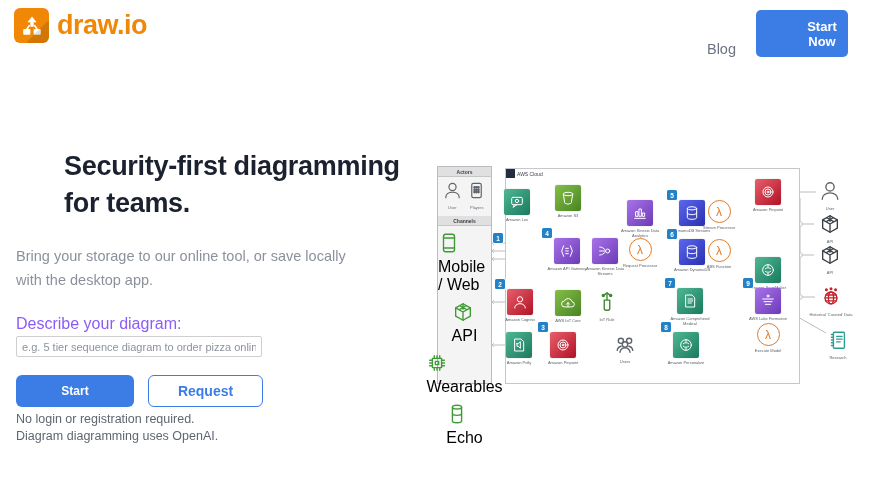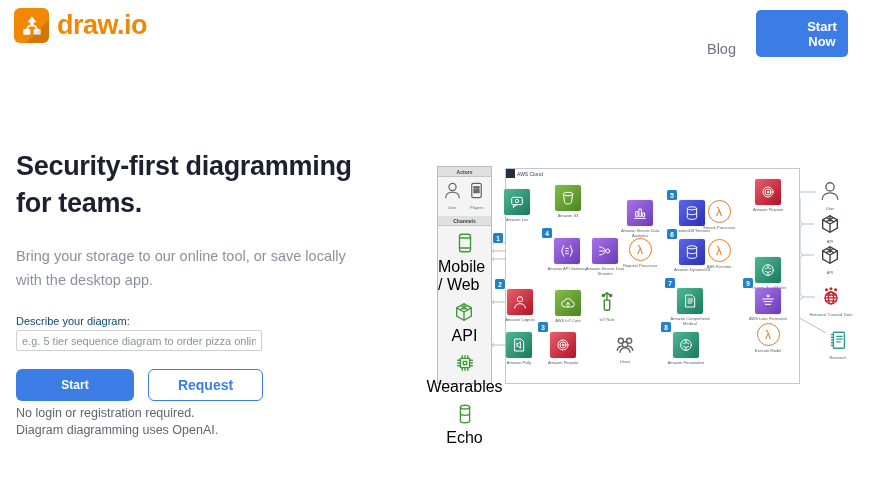--- a/index.html
+++ b/index.html
@@ -15,23 +15,23 @@
     background:rgba(0,0,0,.12); transform:rotate(45deg); }
   .logo-text { color:#F08705; font-size:27px; font-weight:700; letter-spacing:-0.5px; }
   .header-right { position:absolute; right:40px; top:10px; display:flex; align-items:flex-end; gap:20px; }
   .blog-link { color:#6d7380; font-size:14.5px; cursor:pointer; }
   .btn-start-now { background:#3B7DE4; color:#ffffff; border:none; border-radius:5px;
     width:92px; height:47px; font-size:13px; font-weight:700; cursor:pointer;
     font-family:"Liberation Sans", sans-serif;padding-left:40px; }
 
   
   .hero-left { position:absolute; left:16px; top:148px; width:400px; }
-  .hero-title { color:#1C2130; font-size:27px; font-weight:700; line-height:37px; letter-spacing:-0.3px; }
+  .hero-title { color:#1C2130; font-size:27px; font-weight:700; line-height:37px; letter-spacing:-0.3px;margin-left:48px; }
   .hero-sub { margin-top:22px; color:#8b919c; font-size:14.5px; line-height:24px; max-width:348px; }
-  .form-label { margin-top:23px; color:#0c4a6e; font-size:11px; }
+  .form-label { margin-top:23px; color:#8b5cf6; font-size:16px; }
   .desc-input { display:block; margin-top:3px; width:246px; height:21px; border:1px solid #cfcfcf;
     border-radius:2px; font-size:11px; color:#6d7380; padding:1px 5px;
     font-family:"Liberation Sans", sans-serif; }
   .desc-input::placeholder { color:#8d929c; }
   .btn-row { margin-top:18px; display:flex; gap:14px; }
   .btn-primary { background:#3B7DE4; color:#fff; border:none; border-radius:6px;
     width:118px; height:32px; font-size:12px; font-weight:700; cursor:pointer;
     font-family:"Liberation Sans", sans-serif; }
   .btn-outline { background:#fff; color:#3B7DE4; border:1px solid #3B7DE4; border-radius:6px;
     width:115px; height:32px; font-size:14px; font-weight:700; cursor:pointer;
@@ -50,21 +50,21 @@
 
   .dside { position:absolute; left:2px; top:4px; width:55px; height:218px;
     background:#f4f4f4; border:1px solid #b9bcc0; }
   .dside-header { height:10px; background:#e0e0e0; border-bottom:1px solid #c6c6c6;
     display:flex; align-items:center; justify-content:center;
     font-size:5px; font-weight:700; color:#3c4148; }
   .actors-row { display:flex; justify-content:space-around; padding:4px 2px 6px; }
   .side-item { display:flex; flex-direction:column; align-items:center; }
   .side-item .lbl { font-size:4px; color:#6a6f76; margin-top:1px; text-align:center; }
   .chan-list { display:flex; flex-direction:column; align-items:center; gap:7px; padding-top:6px; }
-  .chan-item { position:relative; display:flex; flex-direction:column; align-items:center; }
+  .chan-item { position:relative; display:flex; flex-direction:column; align-items:flex-start; }
 
   .dnode { position:absolute; width:44px; display:flex; flex-direction:column; align-items:center; }
   .tile { width:26px; height:26px; border-radius:2px; display:flex; align-items:center;
     justify-content:center; color:#fff; box-shadow:0 0 0 .5px rgba(0,0,0,.08); }
   .tile.teal   { background:linear-gradient(135deg,#4fb793,#1a7a5e); }
   .tile.green  { background:linear-gradient(135deg,#84bf47,#4a8424); }
   .tile.purple { background:linear-gradient(135deg,#a873e8,#6c3bb8); }
   .tile.blue   { background:linear-gradient(135deg,#5a68f0,#2a2fae); }
   .tile.red    { background:linear-gradient(135deg,#e8606b,#b01226); }
   .tile.lambda { background:#fff; border:1.5px solid #e07b26; border-radius:50%;

